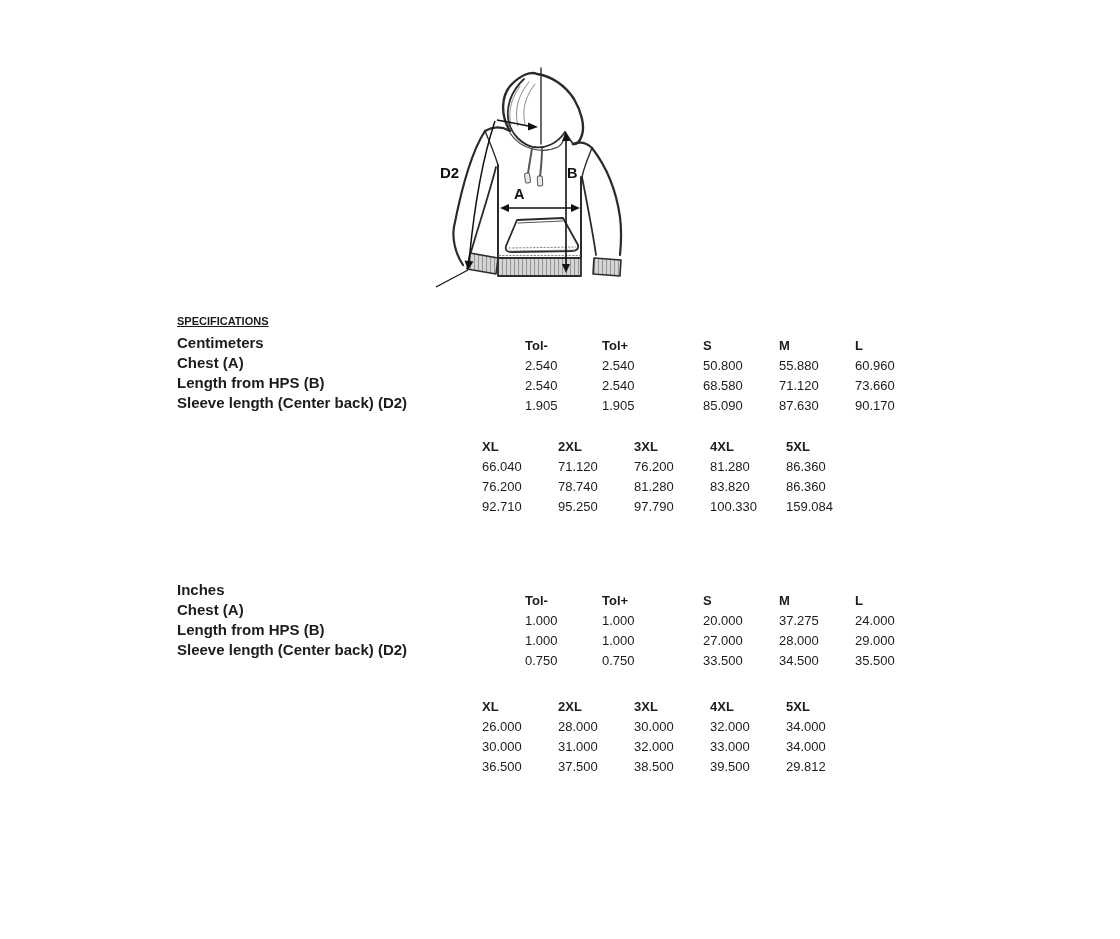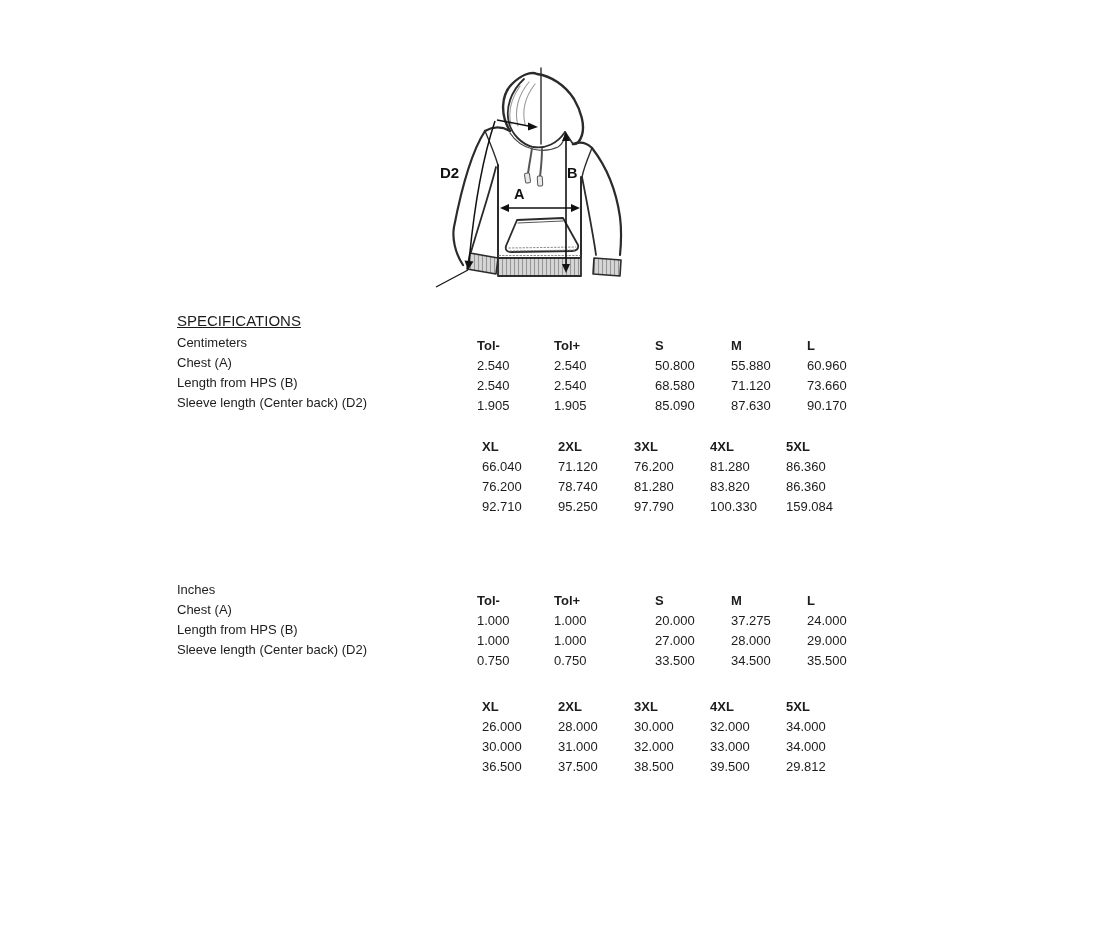--- a/index.html
+++ b/index.html
@@ -4,33 +4,33 @@
 <style>
   html,body { margin:0; padding:0; }
   body {
     width:1120px; height:939px; position:relative; background:#ffffff;
     font-family:"Liberation Sans", sans-serif; color:#1c1c1c; overflow:hidden;
   }
   .abs { position:absolute; }
 
   
   .title {
-    position:absolute; font-size:15px; font-weight:normal;
+    position:absolute; font-size:11px; font-weight:bold;
     text-decoration:underline; white-space:nowrap; line-height:16px;
   }
 
   
   .labels { position:absolute; }
   .labels div {
-    height:20px; line-height:20px; font-size:13px; font-weight:normal; white-space:nowrap;
+    height:20px; line-height:20px; font-size:15px; font-weight:bold; white-space:nowrap;
   }
 
   
   .tbl { position:absolute; display:grid; }
-  .t-sml { grid-template-columns:77px 101px 76px 76px 72px; }
+  .t-sml { grid-template-columns:77px 101px 76px 76px 72px;margin-left:48px; }
   .t-xl  { grid-template-columns:76px 76px 76px 76px 84px; }
   .tbl div { height:20px; line-height:20px; font-size:13px; white-space:nowrap; }
   .tbl .th { font-weight:bold; }
 
   
   .diagram { position:absolute; left:425px; top:55px; width:220px; height:245px; }
   .dlabel { position:absolute; font-weight:bold; color:#111; white-space:nowrap; }
   .dlabel.d2 { left:15px;  top:109px; font-size:15px; }
   .dlabel.a  { left:89px;  top:131px; font-size:14.5px; }
   .dlabel.b  { left:142px; top:110px; font-size:14.5px; }

